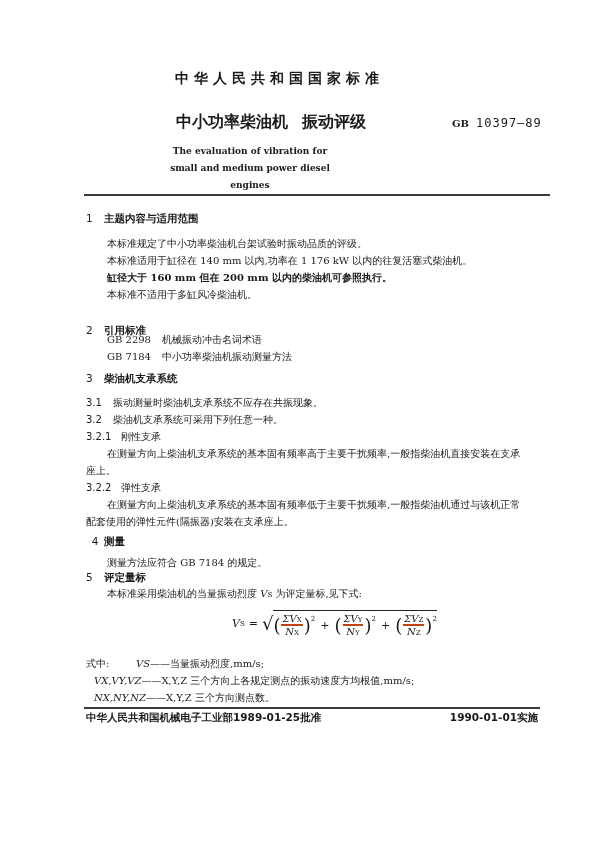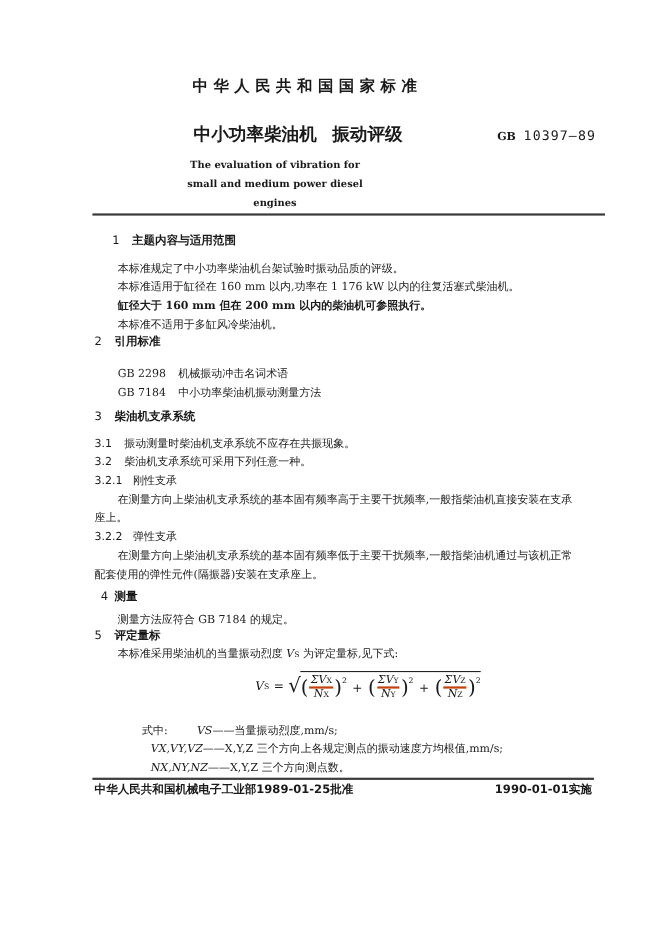--- a/index.html
+++ b/index.html
@@ -27,47 +27,47 @@
     .formula .eq { font-style: normal; margin: 0 4px; }
     .sqrt { display: flex; align-items: center; }
     .sqrt .rad { font-style: normal; font-size: 18px; }
     .sqrt .body { border-top: 1px solid #222; display: flex; align-items: center; padding-top: 2px; }
     .frac { display: inline-flex; flex-direction: column; align-items: center; font-size: 10px; margin: 0 1px; }
     .frac .num { border-bottom: 2px solid #c2410c; padding: 0 1px; }
     .paren { font-style: normal; font-size: 18px; }
     .sup { font-size: 7px; vertical-align: top; font-style: normal; position: relative; top: -6px; }
     .plus { font-style: normal; margin: 0 5px; }
     small.s { font-size: 7px; font-style: normal; }
-    .legend { font-size: 10px; margin-left: 43px; }
+    .legend { font-size: 10px; }
     .legend i { font-style: italic; }
     .footer { font-family: "DejaVu Sans", sans-serif; font-weight: bold; font-size: 10.5px; top: 711px; }
   </style>
 </head>
 <body>
 
 <div class="abs national">中华人民共和国国家标准</div>
 <div class="abs title-cn">
   <span>中小功率柴油机</span><span class="gap"></span><span>振动评级</span>
 </div>
 <div class="abs std-no">
   <span class="gb">GB</span><span class="num">10397—89</span>
 </div>
 <div class="abs title-en">The evaluation of vibration for small and medium power diesel engines</div>
 
 <div class="rule" style="left:84px; top:194px; width:466px;"></div>
 
-<div class="abs h" style="left:86px; top:212px;margin-left:16px;">
+<div class="abs h" style="left:86px; top:212px;">
   <span class="n">1</span><span>主题内容与适用范围</span>
 </div>
 <div class="abs p" style="left:107px; top:237px;">本标准规定了中小功率柴油机台架试验时振动品质的评级。</div>
-<div class="abs p" style="left:107px; top:254px;">本标准适用于缸径在 160 mm 以内,功率在 1 176 kW 以内的往复活塞式柴油机。</div>
+<div class="abs p" style="left:107px; top:254px;">本标准适用于缸径在 140 mm 以内,功率在 1 176 kW 以内的往复活塞式柴油机。</div>
 <div class="abs p" style="left:107px; top:271px;font-weight:bold;">缸径大于 160 mm 但在 200 mm 以内的柴油机可参照执行。</div>
 <div class="abs p" style="left:107px; top:288px;">本标准不适用于多缸风冷柴油机。</div>
 
-<div class="abs h" style="left:86px; top:304px;">
+<div class="abs h" style="left:86px; top:324px;">
   <span class="n">2</span><span>引用标准</span>
 </div>
 <div class="abs p ref" style="left:107px; top:333px;">
   <span class="code">GB 2298</span><span>机械振动冲击名词术语</span>
 </div>
 <div class="abs p ref" style="left:107px; top:350px;">
   <span class="code">GB 7184</span><span>中小功率柴油机振动测量方法</span>
 </div>
 
 <div class="abs h" style="left:86px; top:372px;">

